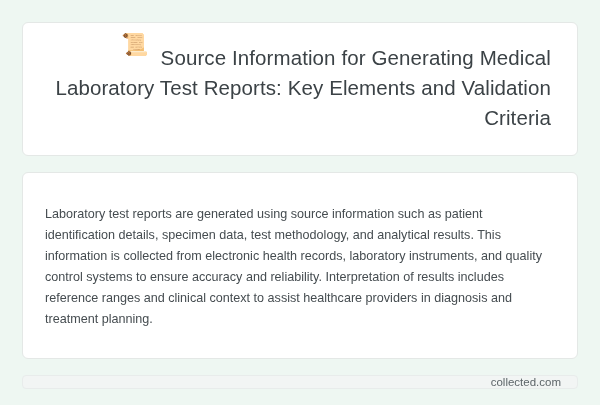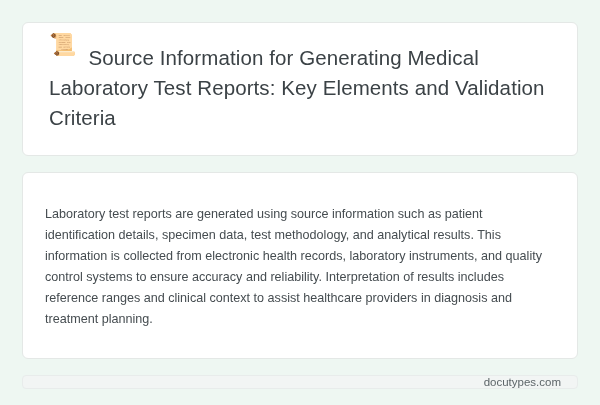--- a/index.html
+++ b/index.html
@@ -28,21 +28,21 @@
     box-sizing: border-box;
   }
   .title-card {
     padding: 20px 26px 22px 26px;
     display: flex;
     align-items: flex-start;
     justify-content: center;
   }
   .title-inner {
     display: block;
-    text-align: left;
+    text-align: right;
   }
   .doc-icon {
     display: inline-block;
     vertical-align: middle;
     font-size: 22px;
     line-height: 1;
     margin-right: 12px;
     color: #9aa7b0;
     position: relative;
     top: -16px;
@@ -90,16 +90,16 @@
     <div class="title-inner">
       <span class="doc-icon">📜</span><h1 class="title-text">Source Information for Generating Medical Laboratory Test Reports: Key Elements and Validation Criteria</h1>
     </div>
   </div>
 
   <div class="card body-card">
     <p class="body-text">Laboratory test reports are generated using source information such as patient identification details, specimen data, test methodology, and analytical results. This information is collected from electronic health records, laboratory instruments, and quality control systems to ensure accuracy and reliability. Interpretation of results includes reference ranges and clinical context to assist healthcare providers in diagnosis and treatment planning.</p>
   </div>
 
   <div class="footer-card">
-    <span class="footer-text">docutypes.com</span>
+    <span class="footer-text">collected.com</span>
   </div>
 
 </div>
 
 </body></html>

